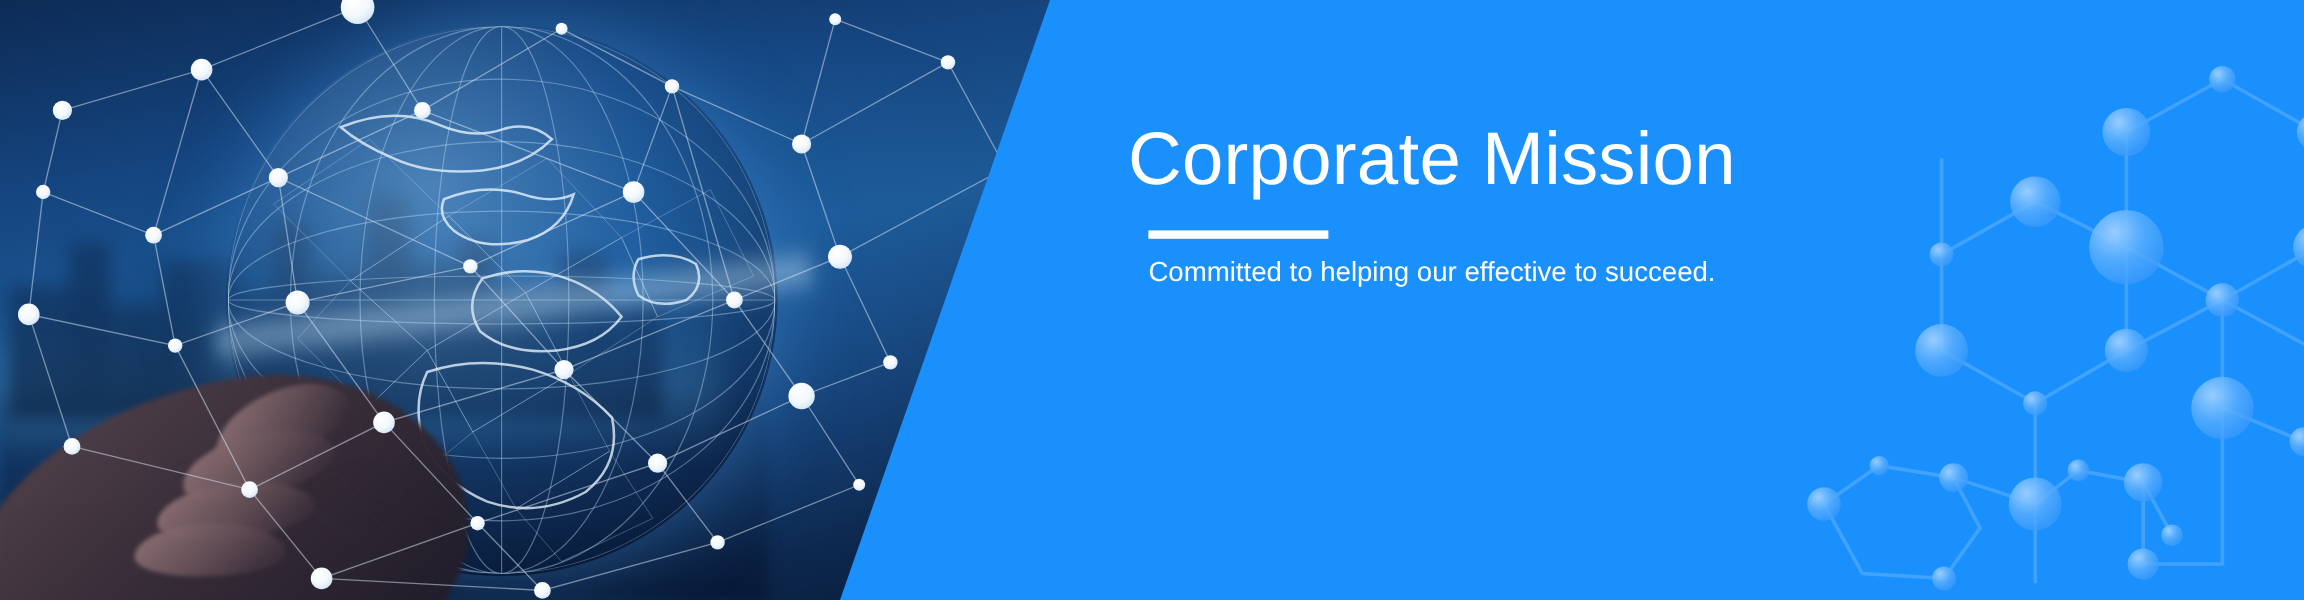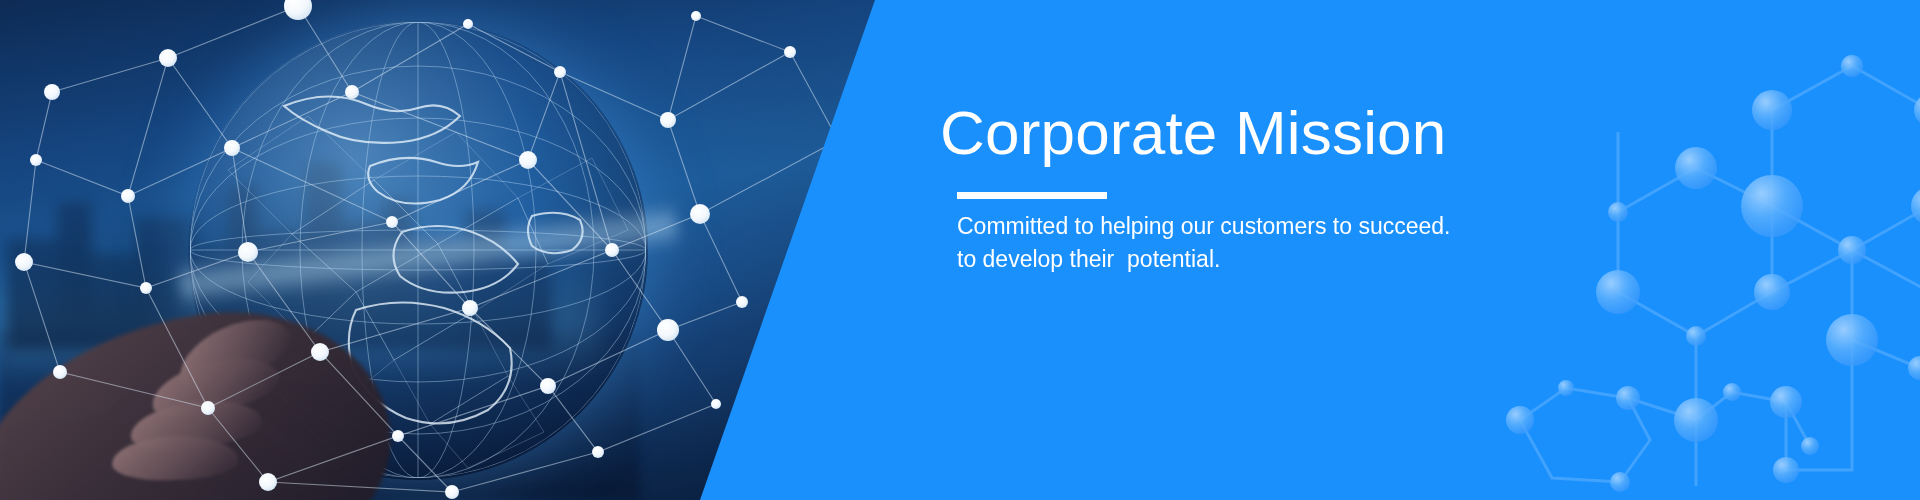--- a/index.html
+++ b/index.html
@@ -324,18 +324,17 @@
       </g>
     </svg>
   </div>
 
   <div class="content">
     <h1 class="title">Corporate Mission</h1>
 
     <div class="divider"></div>
 
     <div class="body-text">
-      <p>Committed to helping our customers to succeed.</p>
-      <p>to develop their  potential.</p>
+      <p>Committed to helping our effective to succeed.</p>
     </div>
   </div>
 
 </div>
 
 </body></html>

